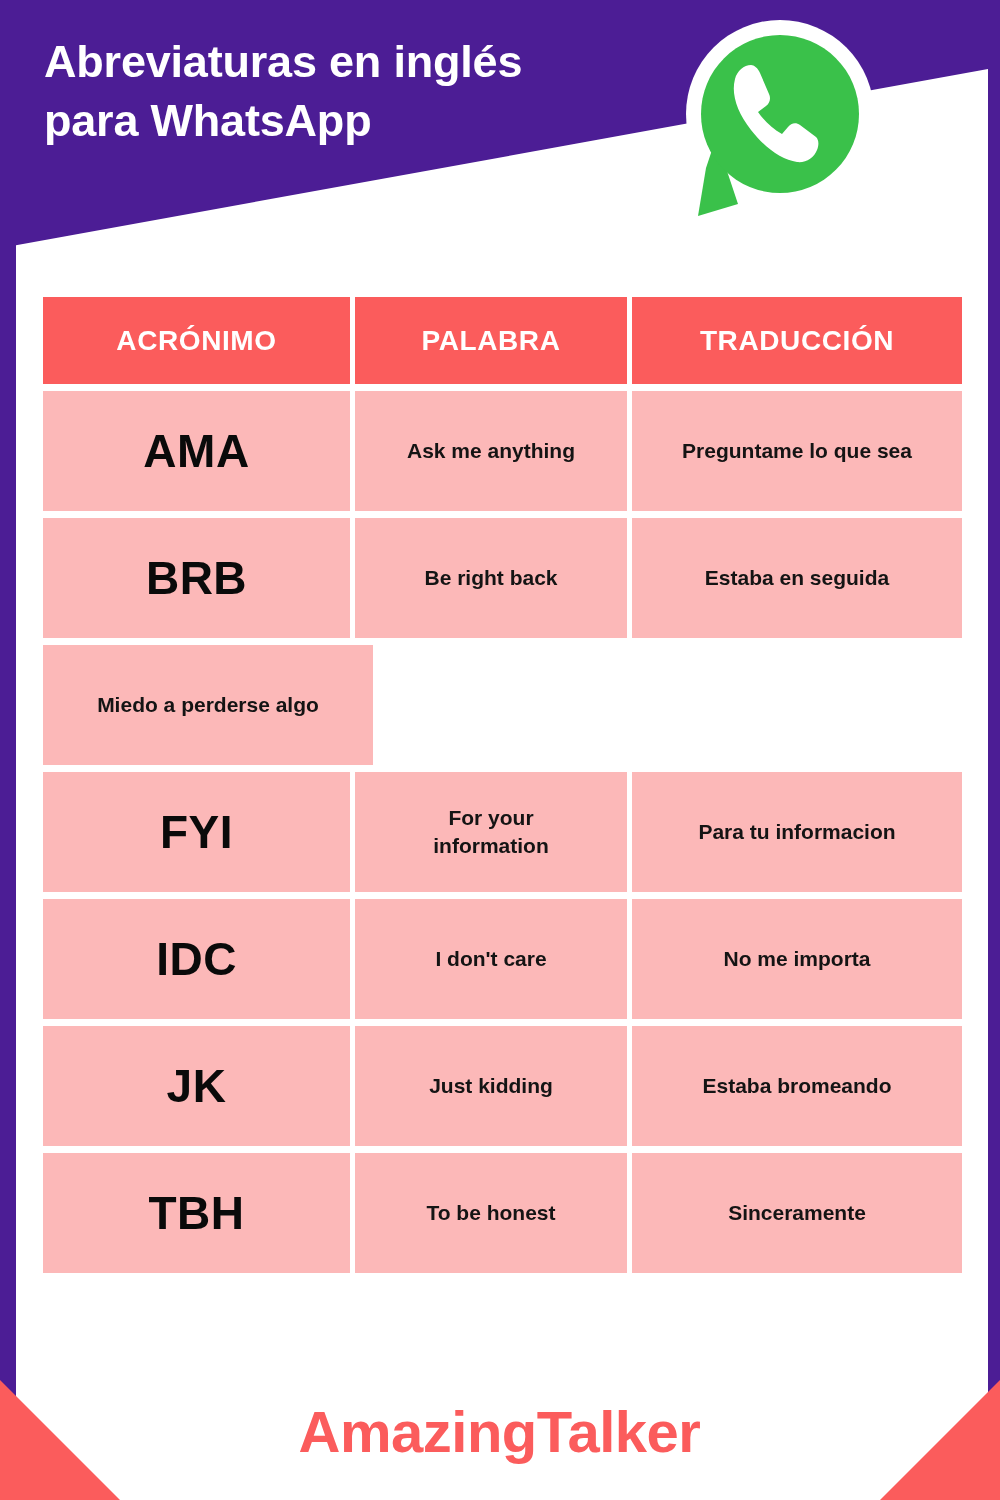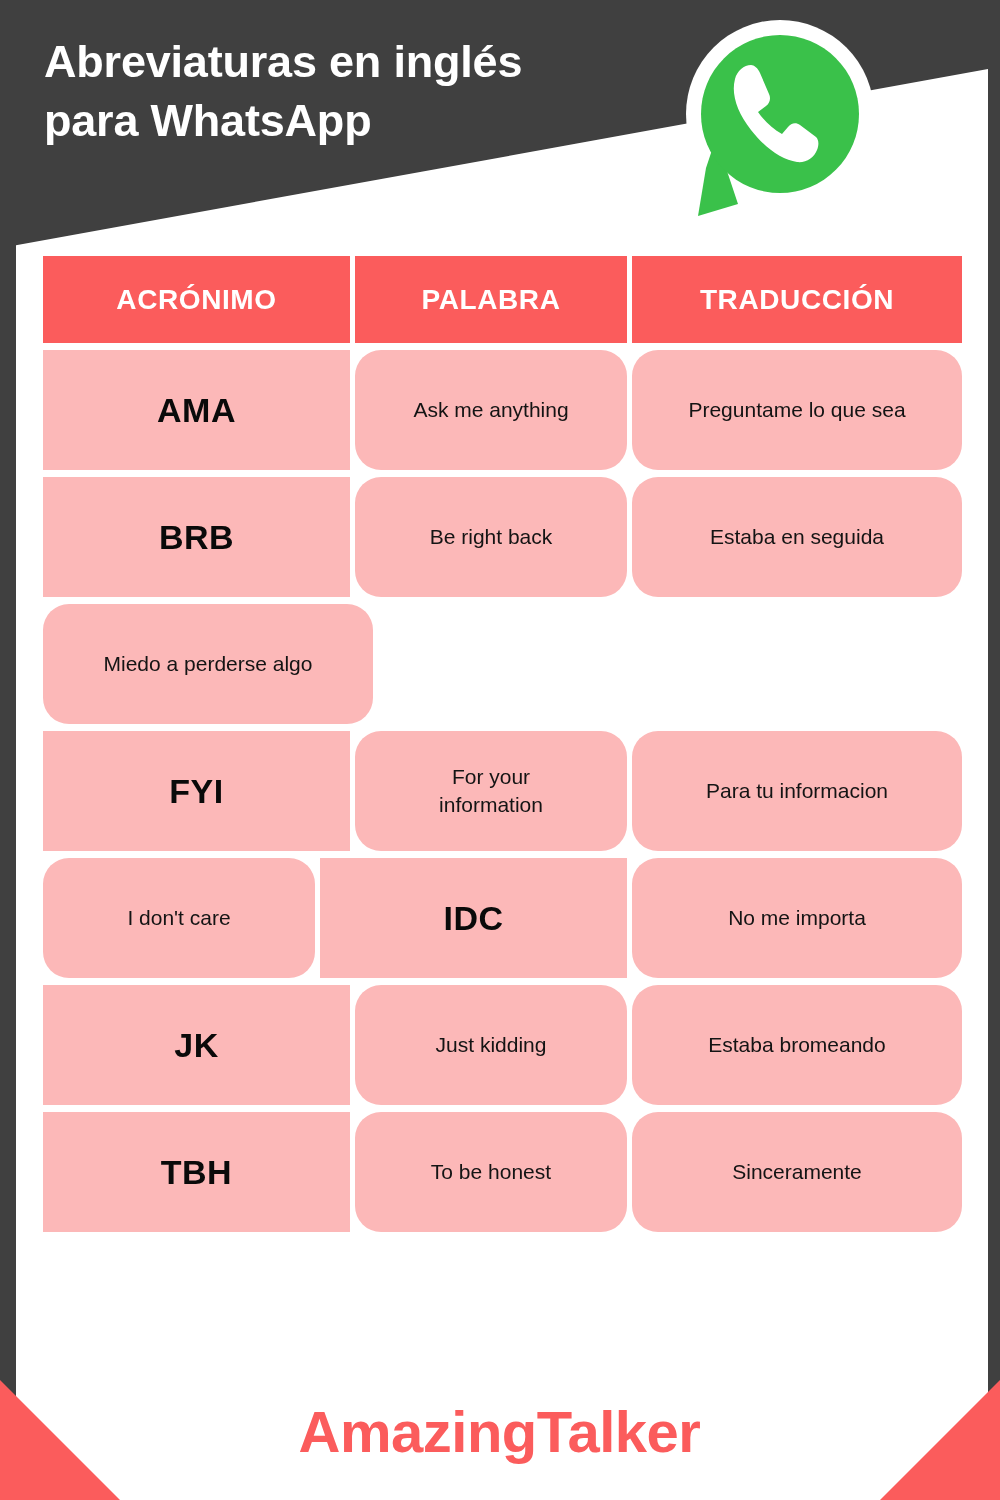--- a/index.html
+++ b/index.html
@@ -11,21 +11,21 @@
     height: 1500px;
     font-family: "Liberation Sans", sans-serif;
     background: #ffffff;
     overflow: hidden;
   }
 
   #poster {
     position: relative;
     width: 1000px;
     height: 1500px;
-    background: #404040;
+    background: #4c1d95;
     overflow: hidden;
   }
 
   
   .white-panel {
     position: absolute;
     left: 16px;
     top: 0px;
     width: 972px;
     height: 1500px;
@@ -100,41 +100,41 @@
   .col-trans { width: 330px; flex: 0 0 330px; }
 
   
   .t-row.head .t-cell {
     background: #fb5c5c;
     height: 87px;
     color: #ffffff;
     font-size: 28px;
     font-weight: bold;
     letter-spacing: 0.6px;
+    margin-top: 41px;
   }
 
   
   .t-row.body .t-cell {
     background: #fcb8b8;
     height: 120px;
   }
   .t-row.body .col-acr {
     color: #0a0a0a;
-    font-size: 34px;
+    font-size: 46px;
     font-weight: bold;
     letter-spacing: 0.5px;
   }
   .t-row.body .col-word,
   .t-row.body .col-trans {
     color: #141414;
     font-size: 21px;
-    font-weight: normal;
+    font-weight: bold;
     line-height: 1.35;
     white-space: pre-line;
-    border-radius: 26px;
   }
 
   
   .brand {
     position: absolute;
     left: 0;
     right: 1px;
     top: 1398px;
     text-align: center;
     color: #fb5c5c;
@@ -194,22 +194,22 @@
     </div>
 
     <div class="t-row body">
       <div class="t-cell col-acr">FYI</div>
       <div class="t-cell col-word">For your
 information</div>
       <div class="t-cell col-trans">Para tu informacion</div>
     </div>
 
     <div class="t-row body">
+      <div class="t-cell col-acr">IDC</div>
       <div class="t-cell col-word">I don't care</div>
-      <div class="t-cell col-acr">IDC</div>
       <div class="t-cell col-trans">No me importa</div>
     </div>
 
     <div class="t-row body">
       <div class="t-cell col-acr">JK</div>
       <div class="t-cell col-word">Just kidding</div>
       <div class="t-cell col-trans">Estaba bromeando</div>
     </div>
 
     <div class="t-row body">

